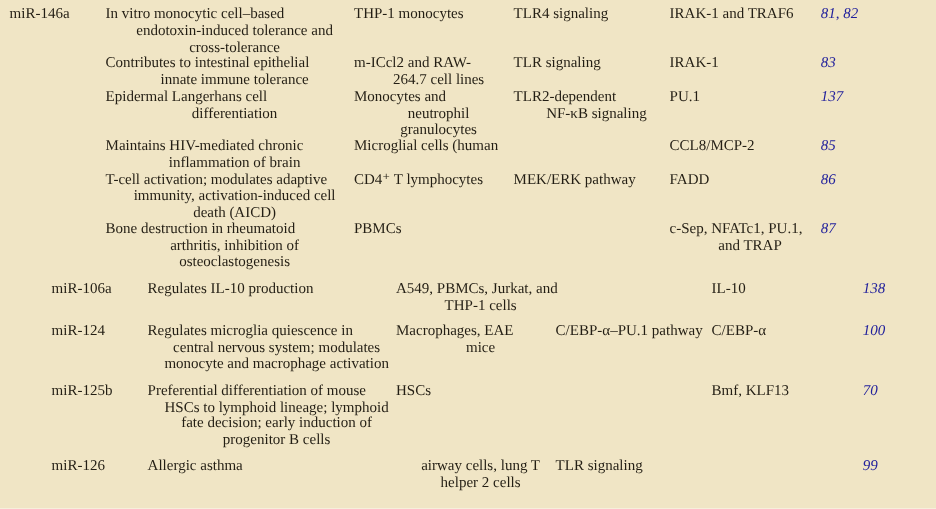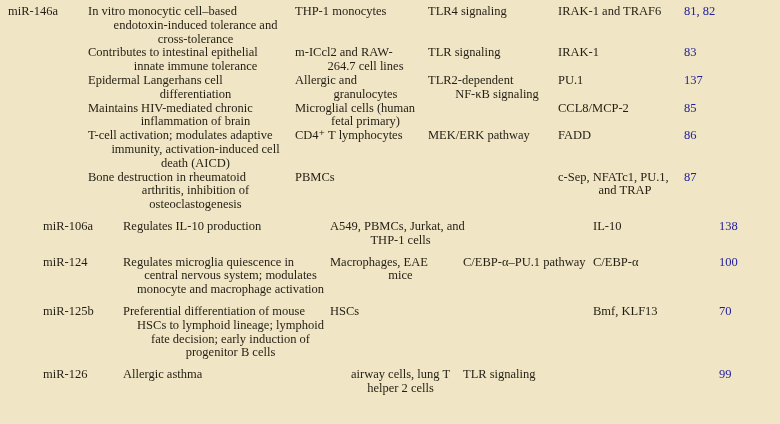--- a/index.html
+++ b/index.html
@@ -24,21 +24,21 @@
   }
   .group + .group { margin-top: 8px; margin-left: 35px; }
   .entry {
     display: grid;
     grid-template-columns: 80px 207px 133px 130px 126px 96px;
     align-items: start;
   }
   .cell { padding-right: 6px; }
   .ln { white-space: nowrap; }
   .ln.cont { padding-left: 14px; text-align: center; }
-  .cell-refs .ln { color: var(--ref); }
+  .cell-refs .ln { color: var(--ref); font-style: italic; }
 </style>
 </head>
 <body>
 
 <div class="page">
   <div>
       <div class="group">
         <div class="entry">
           <div class="cell cell-mirna">
             <div class="ln">miR-146a</div>
@@ -81,21 +81,22 @@
             <div class="ln">83</div>
           </div>
         </div>
         <div class="entry">
           <div class="cell cell-mirna"></div>
           <div class="cell cell-function">
             <div class="ln">Epidermal Langerhans cell</div>
             <div class="ln cont">differentiation</div>
           </div>
           <div class="cell cell-cells">
-            <div class="ln">Allergic and</div>
+            <div class="ln">Monocytes and</div>
+            <div class="ln cont">neutrophil</div>
             <div class="ln cont">granulocytes</div>
           </div>
           <div class="cell cell-pathway">
             <div class="ln">TLR2-dependent</div>
             <div class="ln cont">NF-κB signaling</div>
           </div>
           <div class="cell cell-targets">
             <div class="ln">PU.1</div>
           </div>
           <div class="cell cell-refs">
@@ -103,21 +104,20 @@
           </div>
         </div>
         <div class="entry">
           <div class="cell cell-mirna"></div>
           <div class="cell cell-function">
             <div class="ln">Maintains HIV-mediated chronic</div>
             <div class="ln cont">inflammation of brain</div>
           </div>
           <div class="cell cell-cells">
             <div class="ln">Microglial cells (human</div>
-            <div class="ln cont">fetal primary)</div>
           </div>
           <div class="cell cell-pathway"></div>
           <div class="cell cell-targets">
             <div class="ln">CCL8/MCP-2</div>
           </div>
           <div class="cell cell-refs">
             <div class="ln">85</div>
           </div>
         </div>
         <div class="entry">

